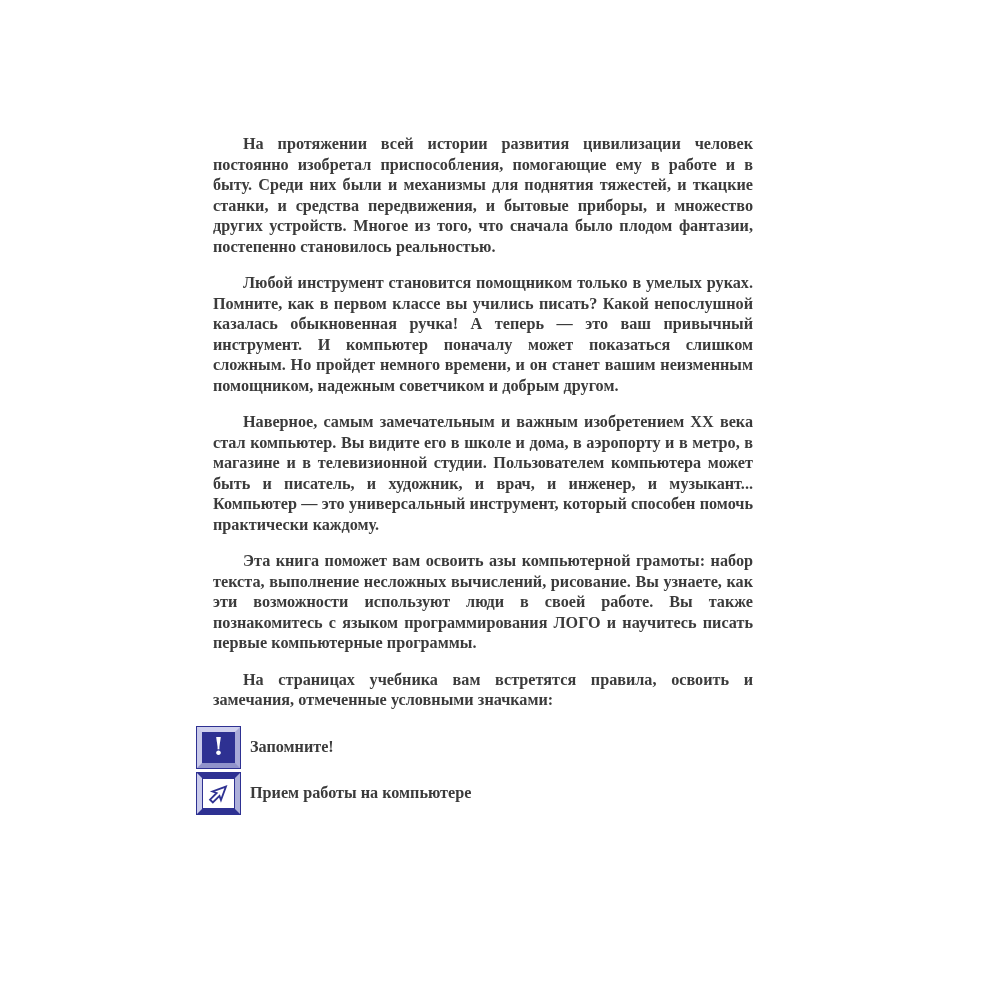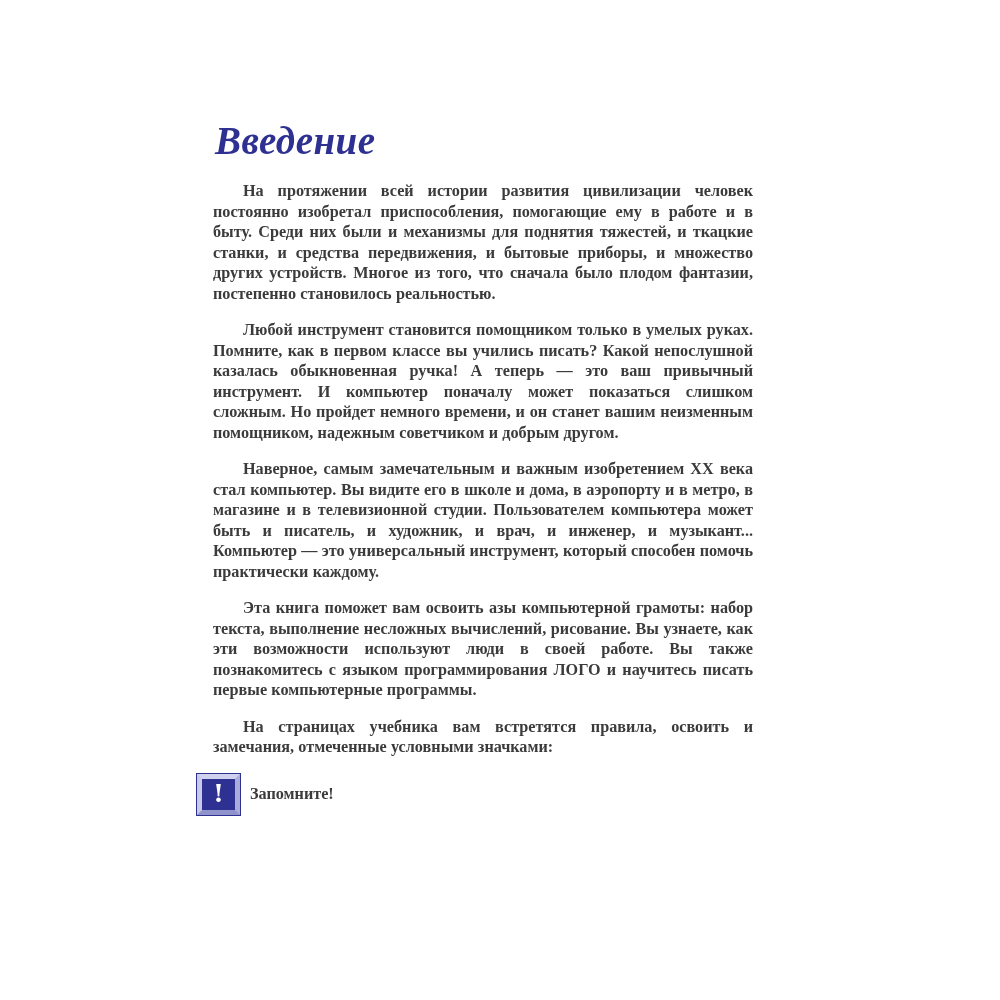--- a/index.html
+++ b/index.html
@@ -53,36 +53,47 @@
   .legend-label {
     margin-left:10px; font-size:16.2px; font-weight:600; color:#3b3b3b;
   }
 </style>
 </head>
 <body>
 
 <div class="page">
   <div class="content">
 
-    <h1 class="title">Введение</h1>
 
     <div class="text">
       <p>На протяжении всей истории развития цивилизации человек постоянно изобретал приспособления, помогающие ему в работе и в быту. Среди них были и механизмы для поднятия тяжестей, и ткацкие станки, и средства передвижения, и бытовые приборы, и множество других устройств. Многое из того, что сначала было плодом фантазии, постепенно становилось реальностью.</p>
       <p>Любой инструмент становится помощником только в умелых руках. Помните, как в первом классе вы учились писать? Какой непослушной казалась обыкновенная ручка! А теперь — это ваш привычный инструмент. И компьютер поначалу может показаться слишком сложным. Но пройдет немного времени, и он станет вашим неизменным помощником, надежным советчиком и добрым другом.</p>
       <p>Наверное, самым замечательным и важным изобретением XX века стал компьютер. Вы видите его в школе и дома, в аэропорту и в метро, в магазине и в телевизионной студии. Пользователем компьютера может быть и писатель, и художник, и врач, и инженер, и музыкант... Компьютер — это универсальный инструмент, который способен помочь практически каждому.</p>
       <p>Эта книга поможет вам освоить азы компьютерной грамоты: набор текста, выполнение несложных вычислений, рисование. Вы узнаете, как эти возможности используют люди в своей работе. Вы также познакомитесь с языком программирования ЛОГО и научитесь писать первые компьютерные программы.</p>
       <p>На страницах учебника вам встретятся правила, освоить и замечания, отмеченные условными значками:</p>
     </div>
 
     <div class="legend">
 
       <div class="legend-row">
         <span class="badge badge-exclaim">
           <span class="exclaim-glyph">!</span>
         </span>
         <span class="legend-label">Запомните!</span>
       </div>
 
+      <div class="legend-row">
+        <span class="badge badge-frame">
+          <span class="inner-frame">
+            <svg width="28" height="26" viewBox="0 0 28 26">
+              <g transform="translate(13.5,14) rotate(45)">
+                <path d="M0,-10.5 L6,2.5 L2,0.6 L2,10 L-2,10 L-2,0.6 L-6,2.5 Z" fill="#ffffff" stroke="#2e3192" stroke-width="1.8" stroke-linejoin="miter"></path>
+              </g>
+            </svg>
+          </span>
+        </span>
+        <span class="legend-label">Прием работы на компьютере</span>
+      </div>
 
 
     </div>
   </div>
 </div>
 
 </body></html>

